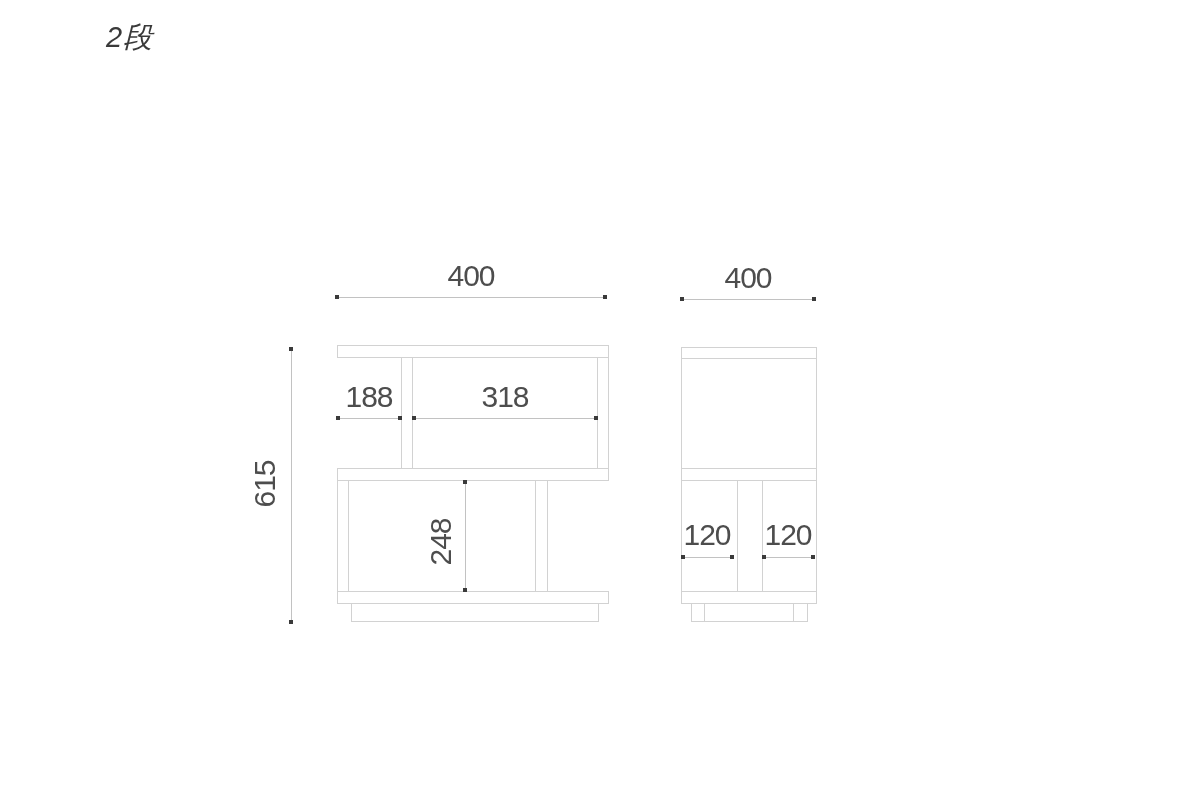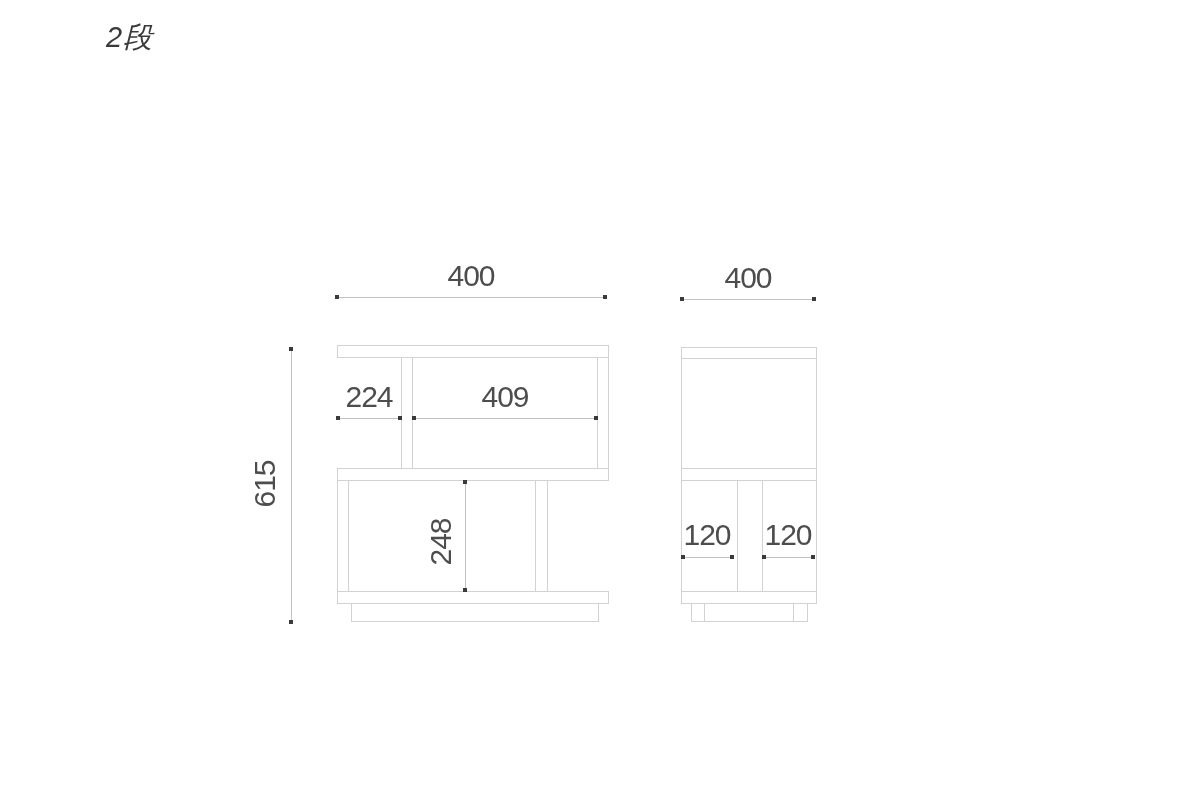--- a/index.html
+++ b/index.html
@@ -78,28 +78,28 @@
     <div class="dline-v" style="left:291px;top:349px;height:274px"></div>
     <div class="dot" style="left:289px;top:347px"></div>
     <div class="dot" style="left:289px;top:620px"></div>
     <div class="dlabel v" style="left:265px;top:484px">615</div>
   </div>
 
   <div>
     <div class="dline-h" style="left:338px;top:418px;width:62px"></div>
     <div class="dot" style="left:336px;top:416px"></div>
     <div class="dot" style="left:398px;top:416px"></div>
-    <div class="dlabel" style="left:369px;top:412px">224</div>
+    <div class="dlabel" style="left:369px;top:412px">188</div>
   </div>
 
   <div>
     <div class="dline-h" style="left:414px;top:418px;width:182px"></div>
     <div class="dot" style="left:412px;top:416px"></div>
     <div class="dot" style="left:594px;top:416px"></div>
-    <div class="dlabel" style="left:505px;top:412px">409</div>
+    <div class="dlabel" style="left:505px;top:412px">318</div>
   </div>
 
   <div>
     <div class="dline-v" style="left:465px;top:482px;height:108px"></div>
     <div class="dot" style="left:463px;top:480px"></div>
     <div class="dot" style="left:463px;top:588px"></div>
     <div class="dlabel v" style="left:441px;top:542px">248</div>
   </div>
 
   <div>

